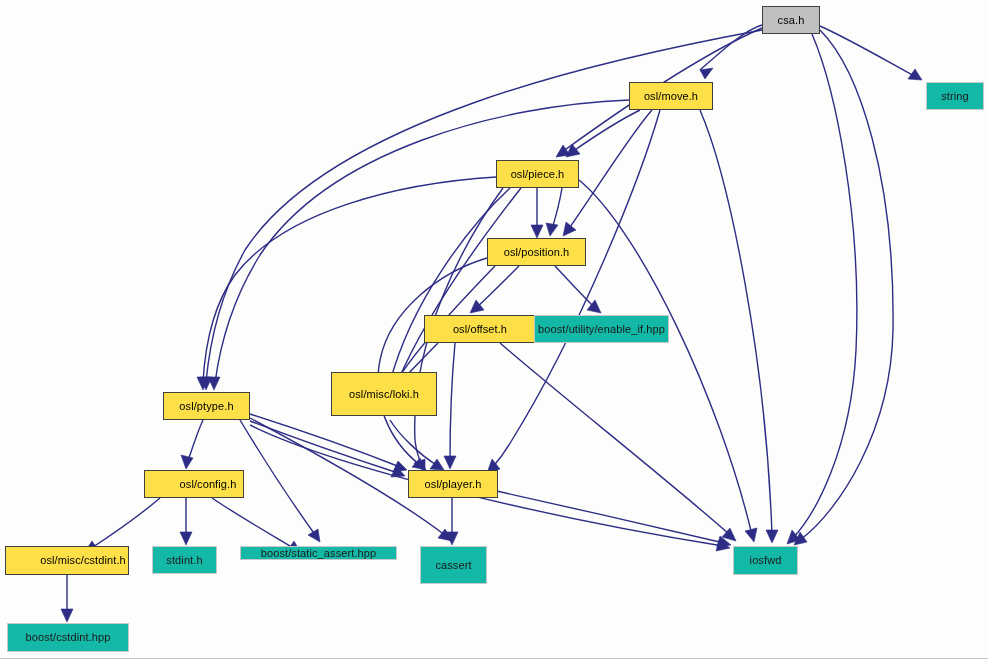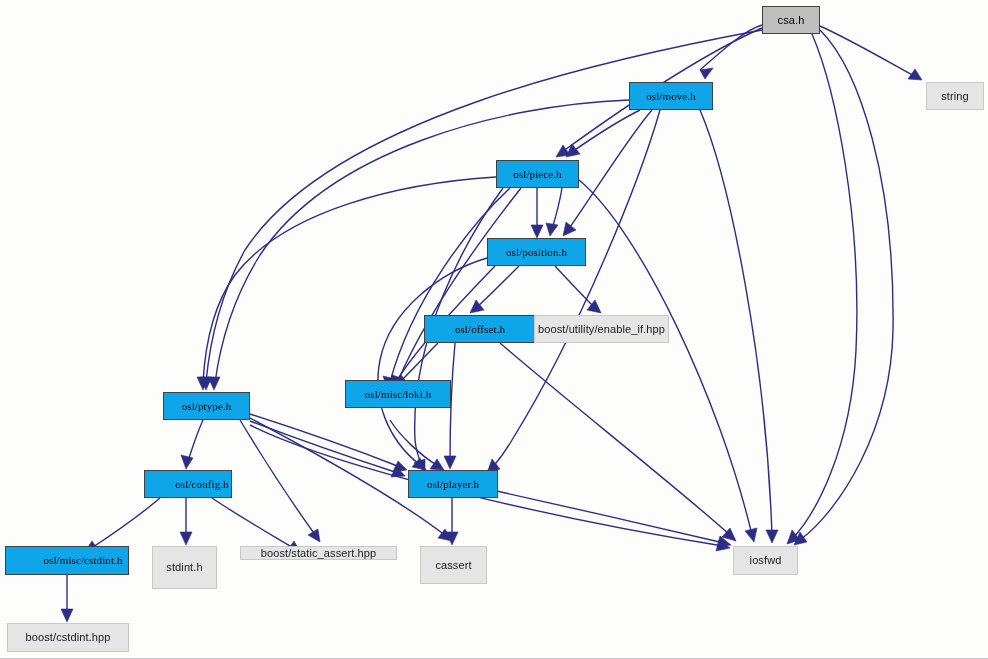--- a/index.html
+++ b/index.html
@@ -39,27 +39,26 @@
     align-items: center;
     justify-content: center;
     font-size: 11px;
     line-height: 1;
     color: #000000;
     white-space: nowrap;
     letter-spacing: 0.1px;
   }
   .node-box.ext {
     border: 1px solid #c8c8c8;
-    background: #e5e5e5;
+    background: #14b8a6;
     color: #1a1a1a;
   }
   .node-box.internal {
     border: 1.6px solid #404040;
-    background: #0ea5e9;
-    font-family: Liberation Serif, serif;
+    background: #fde047;
   }
   .node-box.current {
     border: 1.6px solid #404040;
     background: #bfbfbf;
   }
   .footer-rule {
     position: absolute;
     left: 0;
     bottom: 0;
     width: 988px;
@@ -200,29 +199,29 @@
   <div class="node-box internal" style="left:496px;top:160px;width:83px;height:28px;">osl/piece.h</div>
 
   <div class="node-box internal" style="left:487px;top:238px;width:99px;height:28px;">osl/position.h</div>
 
   <div class="node-box internal" style="left:424px;top:315px;width:112px;height:28px;">osl/offset.h</div>
 
   <div class="node-box ext" style="left:534px;top:315px;width:135px;height:28px;">boost/utility/enable_if.hpp</div>
 
   <div class="node-box internal" style="left:163px;top:392px;width:87px;height:28px;">osl/ptype.h</div>
 
-  <div class="node-box internal" style="left:331px;top:380px;width:106px;height:28px;margin-left:14px;">osl/misc/loki.h</div>
-
-  <div class="node-box internal" style="left:144px;top:470px;width:88px;height:28px;padding-left:28px;">osl/config.h</div>
+  <div class="node-box internal" style="left:331px;top:372px;width:106px;height:44px;">osl/misc/loki.h</div>
+
+  <div class="node-box internal" style="left:144px;top:470px;width:100px;height:28px;padding-left:28px;">osl/config.h</div>
 
   <div class="node-box internal" style="left:408px;top:470px;width:90px;height:28px;">osl/player.h</div>
 
   <div class="node-box internal" style="left:5px;top:546px;width:124px;height:29px;padding-left:32px;">osl/misc/cstdint.h</div>
 
-  <div class="node-box ext" style="left:152px;top:546px;width:65px;height:43px;">stdint.h</div>
+  <div class="node-box ext" style="left:152px;top:546px;width:65px;height:28px;">stdint.h</div>
 
   <div class="node-box ext" style="left:240px;top:546px;width:157px;height:14px;">boost/static_assert.hpp</div>
 
   <div class="node-box ext" style="left:420px;top:546px;width:67px;height:38px;">cassert</div>
 
   <div class="node-box ext" style="left:733px;top:546px;width:65px;height:29px;">iosfwd</div>
 
   <div class="node-box ext" style="left:7px;top:623px;width:122px;height:29px;">boost/cstdint.hpp</div>
 
   <div class="footer-rule"></div>

